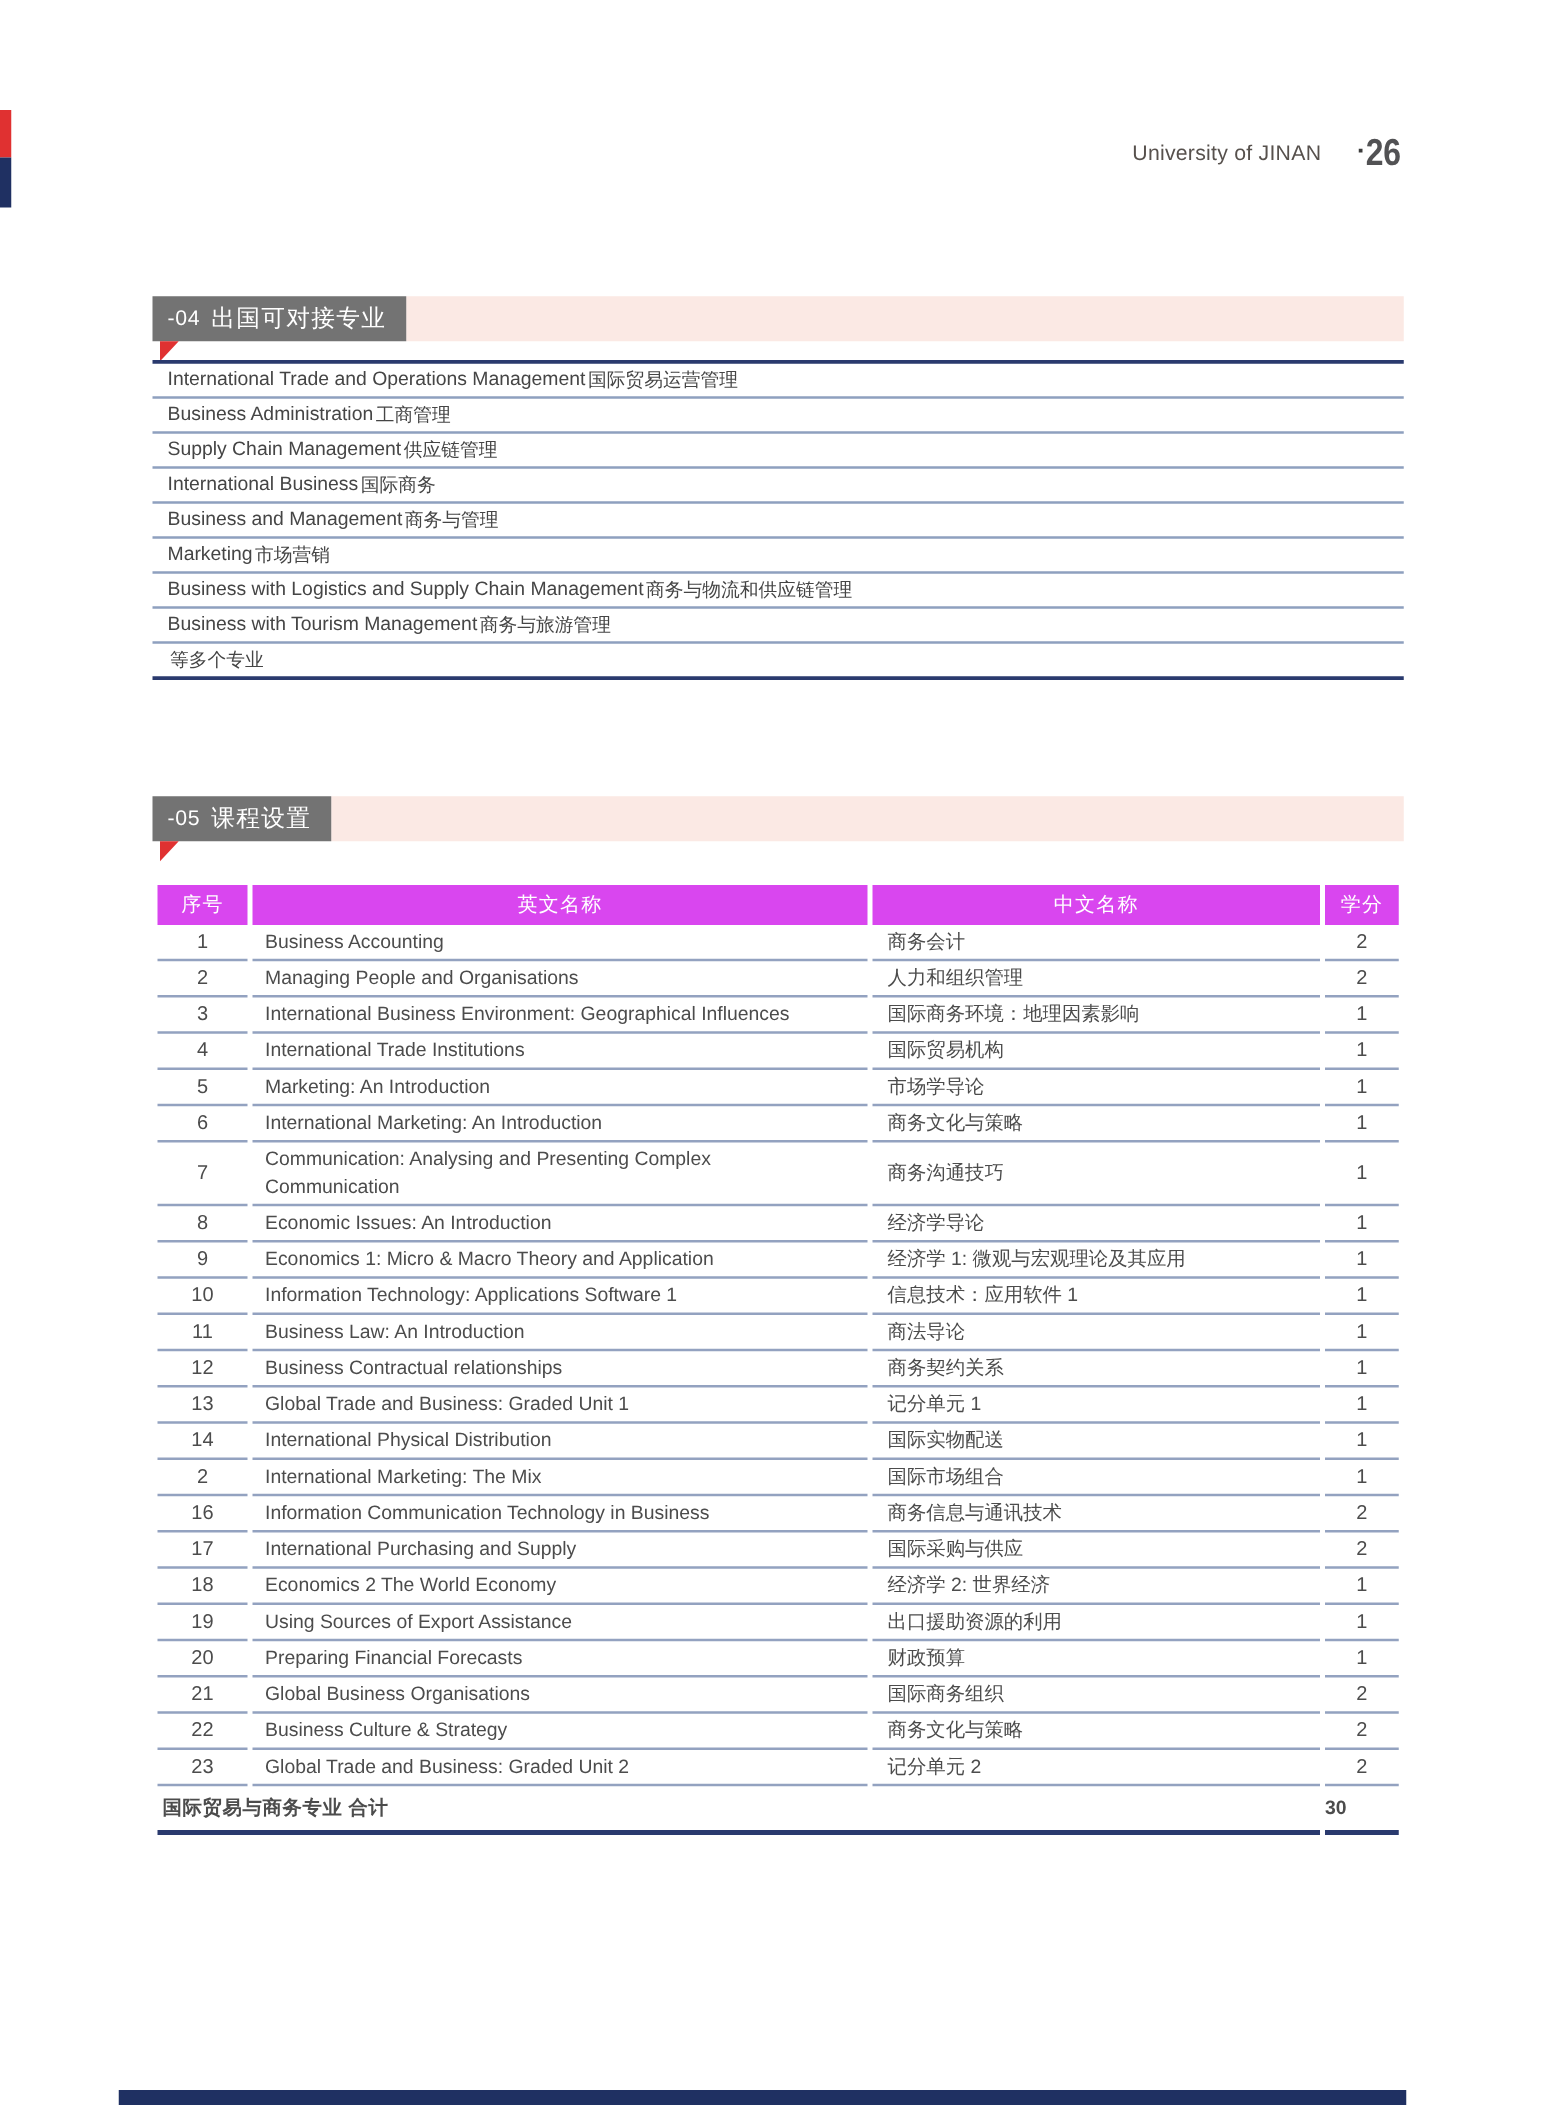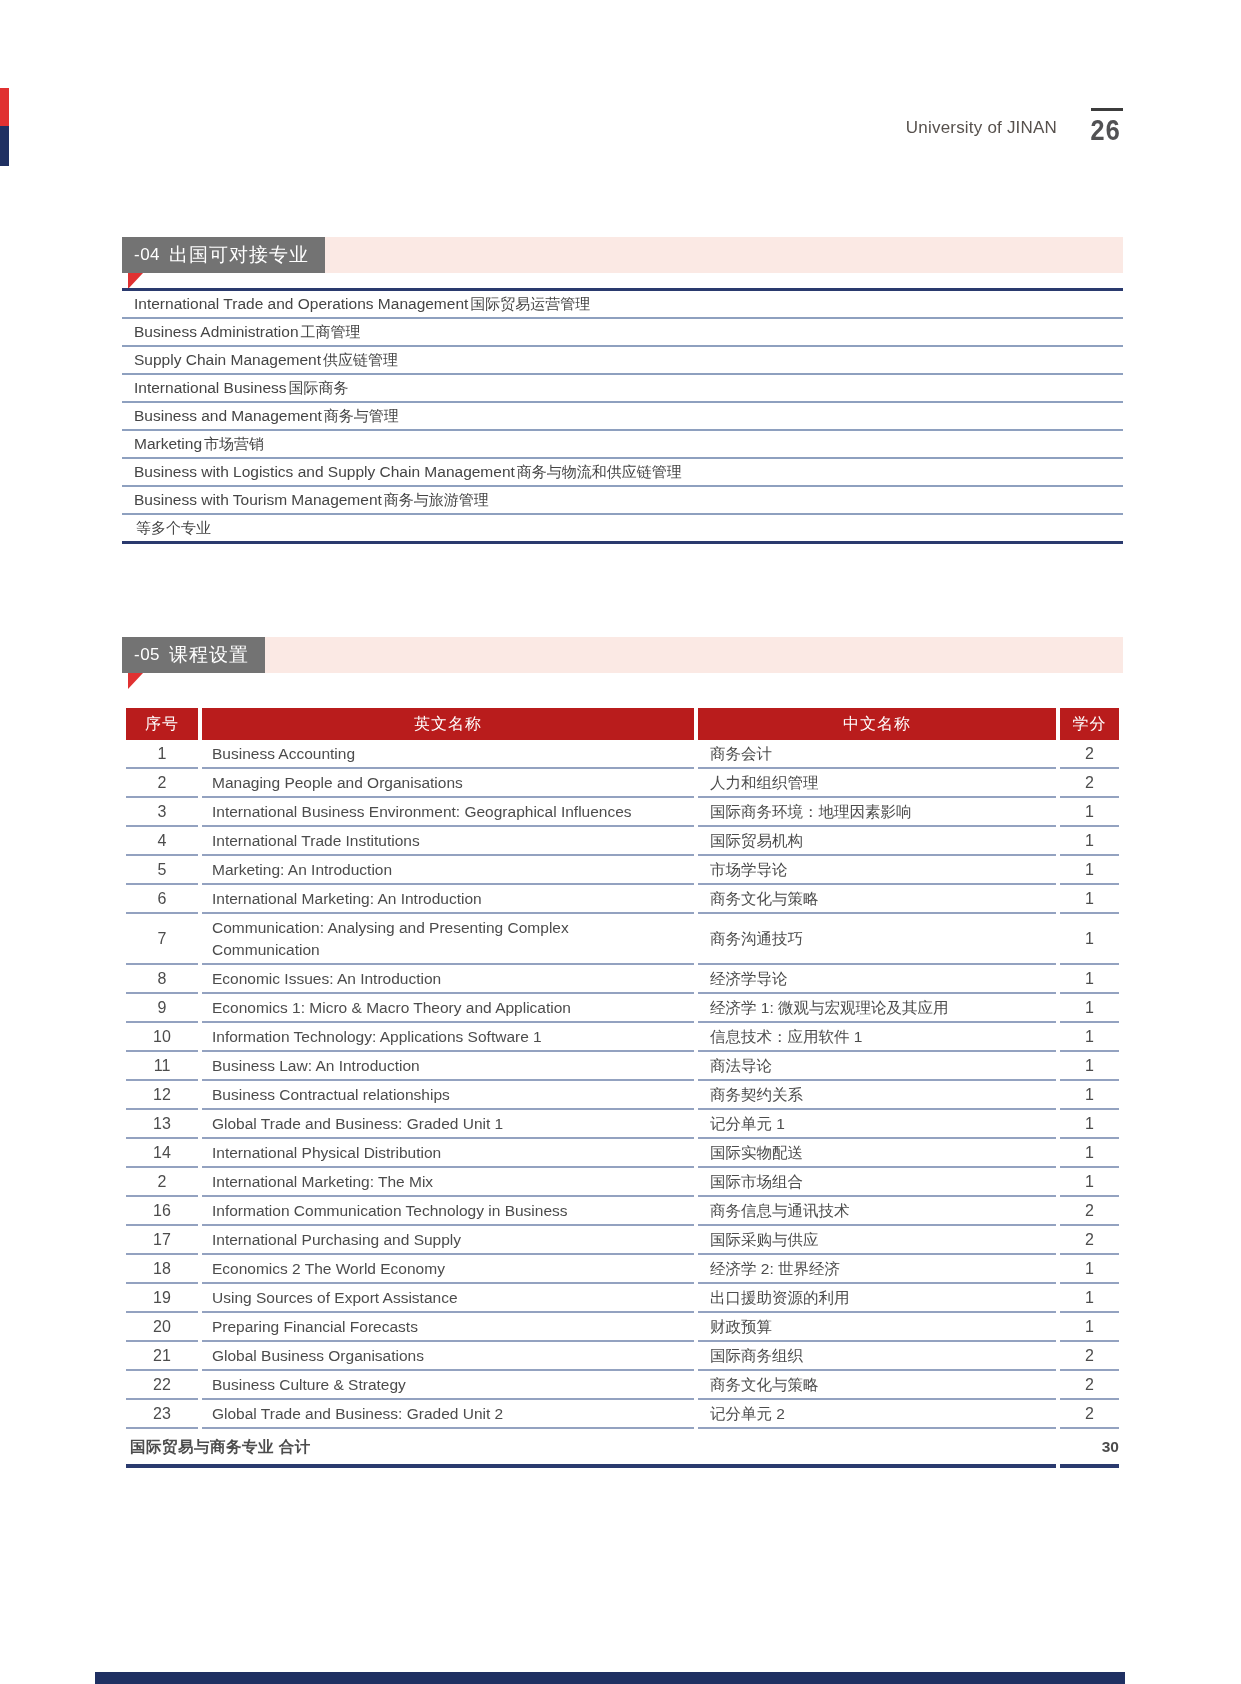--- a/index.html
+++ b/index.html
@@ -15,21 +15,21 @@
   .bleed{position:absolute;left:0;width:9px;}
   .bleed.red{top:88px;height:38px;background:#e03131;}
   .bleed.navy{top:126px;height:40px;background:#1f3062;}
 
   
   .doc-header{
     position:absolute;top:108px;left:122px;width:1001px;
     display:flex;justify-content:flex-end;align-items:center;gap:30px;
   }
   .uni-name{font-size:17px;color:#57514d;letter-spacing:.2px;text-align:center;}
-  .pageno-block{display:flex;flex-direction:column;align-items:flex-end;width:36px;font-family:Liberation Mono, monospace;}
+  .pageno-block{display:flex;flex-direction:row;align-items:center;width:36px;}
   .pageno-rule{width:32px;height:3px;background:#3c3c3c;margin-bottom:6px;}
   .pageno{font-size:30px;font-weight:bold;color:#525254;line-height:30px;transform:scaleX(.85);}
 
   
   .banner{position:absolute;left:122px;width:1001px;height:36px;display:flex;}
   .banner-04{top:237px;}
   .banner-05{top:637px;}
   .banner-box{
     position:relative;background:#737373;color:#fff;
     display:flex;align-items:center;gap:9px;
@@ -61,39 +61,39 @@
   .course-table{
     position:absolute;left:122px;top:708px;width:1001px;
     border-collapse:separate;border-spacing:4px 0;
     table-layout:fixed;
   }
   .course-table col.c-no{width:72px;}
   .course-table col.c-en{width:492px;}
   .course-table col.c-zh{width:358px;}
   .course-table col.c-cr{width:59px;}
   .course-table th{
-    background:#b91c1c;color:#ffffff;font-weight:normal;
+    background:#d946ef;color:#ffffff;font-weight:normal;
     font-size:16px;height:30px;letter-spacing:1px;
   }
   .course-table td{
     border-bottom:2px solid #93a2c0;
     font-size:15.5px;line-height:22px;
     padding:3px 0 2px 0;color:#4c4c4c;
     vertical-align:middle;
   }
   td.cell-no,td.cell-credit{text-align:center;font-size:16px;}
   td.cell-en{padding-left:10px;white-space:pre-line;margin-top:28px;}
   td.cell-zh{padding-left:12px;}
   .total-label{
     font-size:16.5px;font-weight:bold;color:#1f3062;
     border-bottom:4px solid #2a3a6e !important;
     padding:7px 0 6px 4px !important;letter-spacing:.5px;
   }
   .total-credit{
-    font-size:17px;font-weight:bold;color:#1f3062;text-align:right;
+    font-size:17px;font-weight:bold;color:#1f3062;text-align:left;
     border-bottom:4px solid #2a3a6e !important;
     padding:7px 0 6px 0 !important;
   }
 
   
   .bottom-bar{position:absolute;left:95px;bottom:0;width:1030px;height:12px;background:#1f3062;}
 </style>
 </head>
 <body>
 

